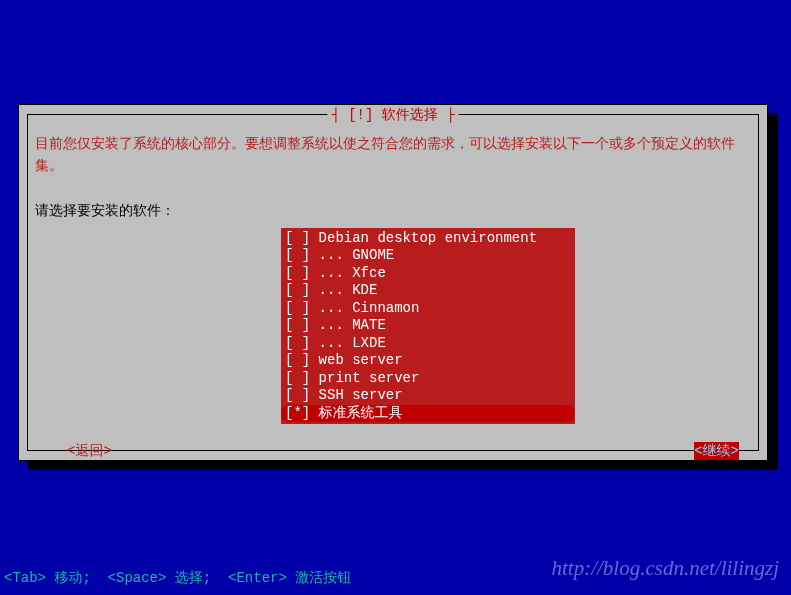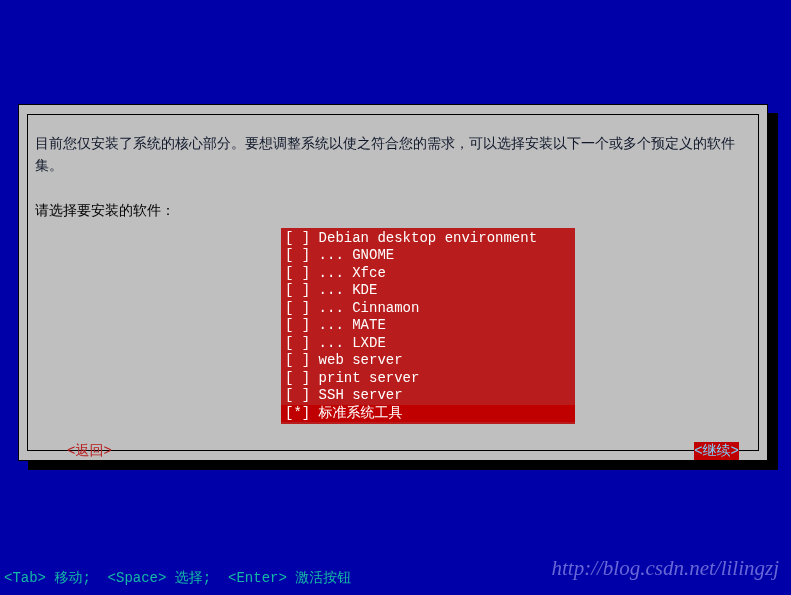--- a/index.html
+++ b/index.html
@@ -49,21 +49,21 @@
     white-space: pre;
     font-weight: normal;
   }
   .dialog-content {
     position: absolute;
     left: 16px;
     top: 28px;
     right: 16px;
   }
   .intro-text {
-    color: #0f172a;
+    color: #b91c1c;
     line-height: 1.6;
     white-space: pre-wrap;
   }
   .prompt-text {
     color: #000;
     margin-top: 24px;
   }
   .list-box {
     margin-top: 8px;
     margin-left: 246px;
@@ -73,20 +73,21 @@
   }
   .list-item {
     color: #ffffff;
     white-space: pre;
     line-height: 1.25;
     padding: 0 4px;
   }
   .list-item.selected {
     background: #c00000;
     color: #ffffff;
+    border-radius: 7px;
   }
   .nav-row {
     position: absolute;
     bottom: 18px;
     left: 24px;
     right: 24px;
   }
   .btn-back {
     color: #b91c1c;
     white-space: pre;
@@ -118,20 +119,21 @@
     opacity: 0.85;
   }
 </style>
 </head>
 <body>
 
 <div class="dialog-shadow"></div>
 
 <div class="dialog">
   <div class="dialog-inner-border"></div>
+  <div class="dialog-title">┤ [!] 软件选择 ├</div>
 
   <div class="dialog-content">
     <div class="intro-text">目前您仅安装了系统的核心部分。要想调整系统以使之符合您的需求，可以选择安装以下一个或多个预定义的软件集。</div>
     <div class="prompt-text">请选择要安装的软件：</div>
 
     <div class="list-box" id="list-box"><div class="list-item">[ ] Debian desktop environment</div><div class="list-item">[ ] ... GNOME                 </div><div class="list-item">[ ] ... Xfce                  </div><div class="list-item">[ ] ... KDE                   </div><div class="list-item">[ ] ... Cinnamon              </div><div class="list-item">[ ] ... MATE                  </div><div class="list-item">[ ] ... LXDE                  </div><div class="list-item">[ ] web server                </div><div class="list-item">[ ] print server              </div><div class="list-item">[ ] SSH server                </div><div class="list-item selected">[*] 标准系统工具                    </div></div>
   </div>
 
   <div class="nav-row">
     <span class="btn-back">&lt;返回&gt;</span>

